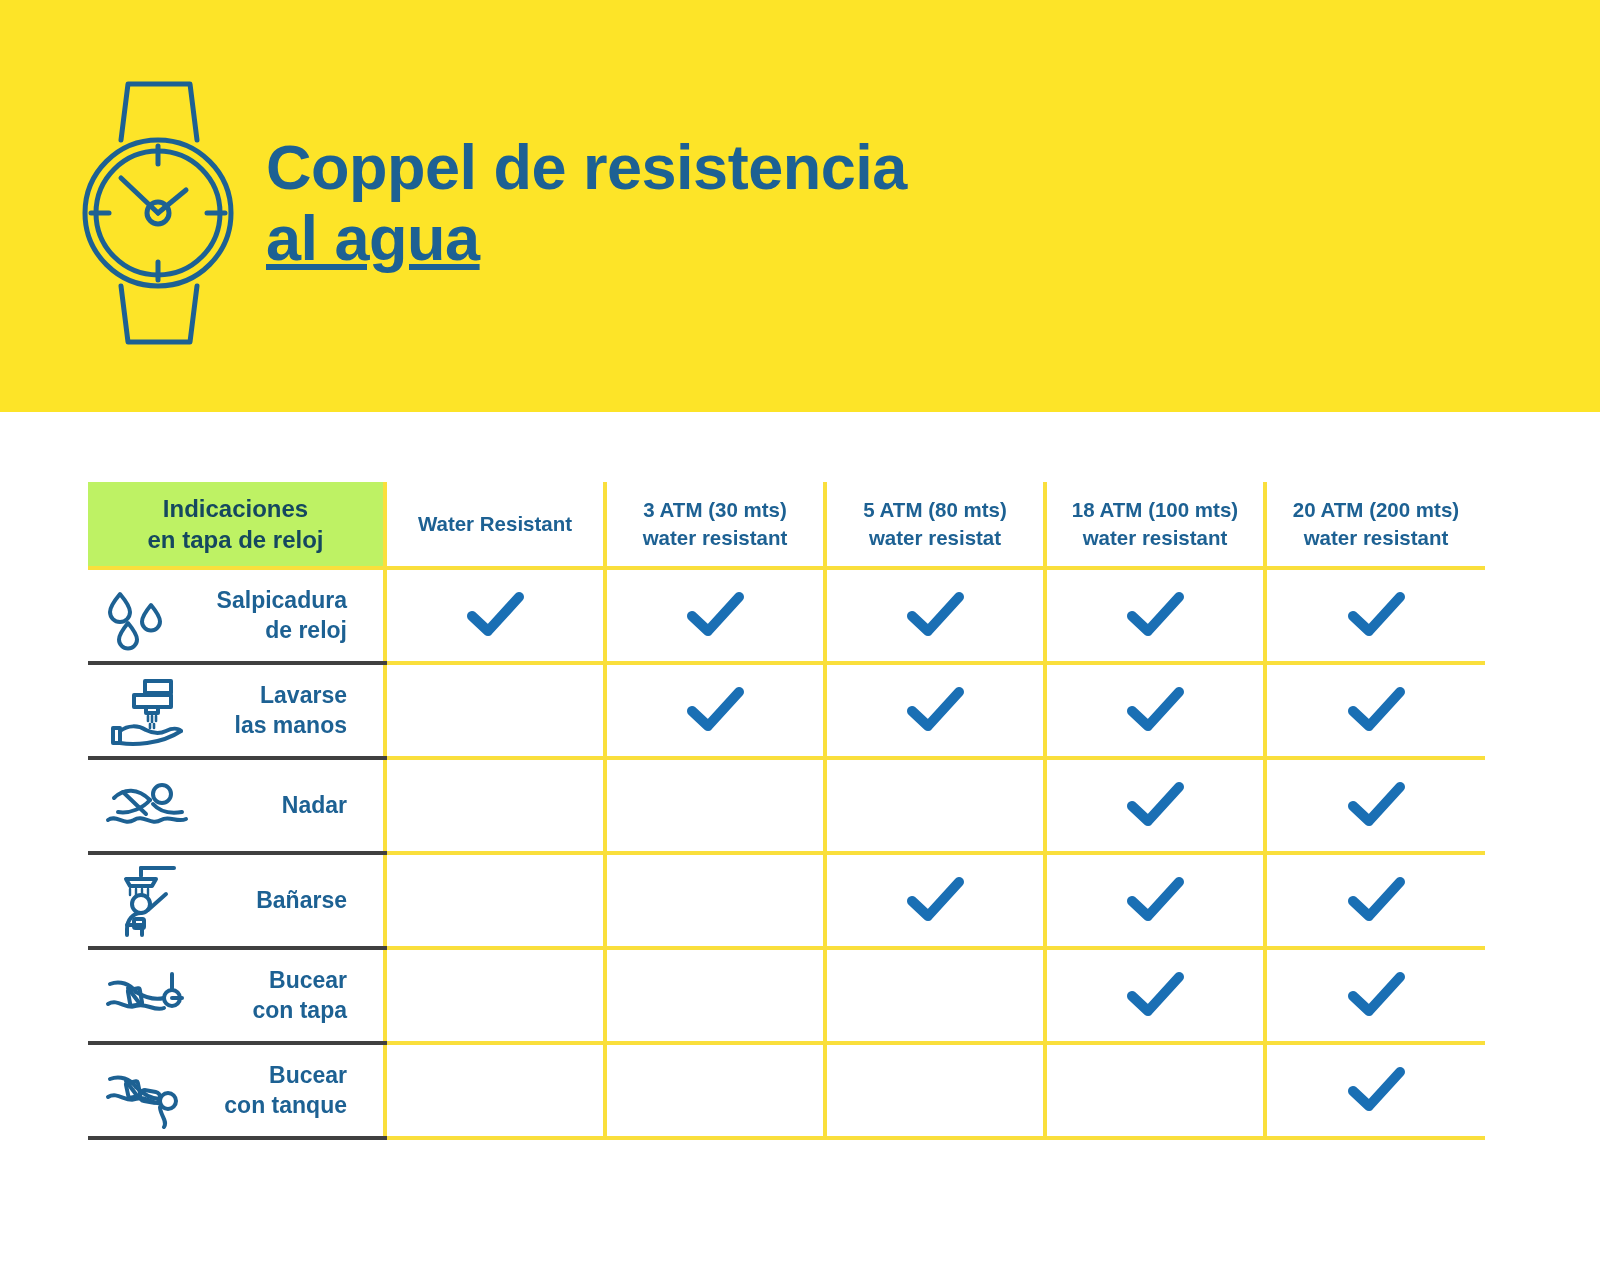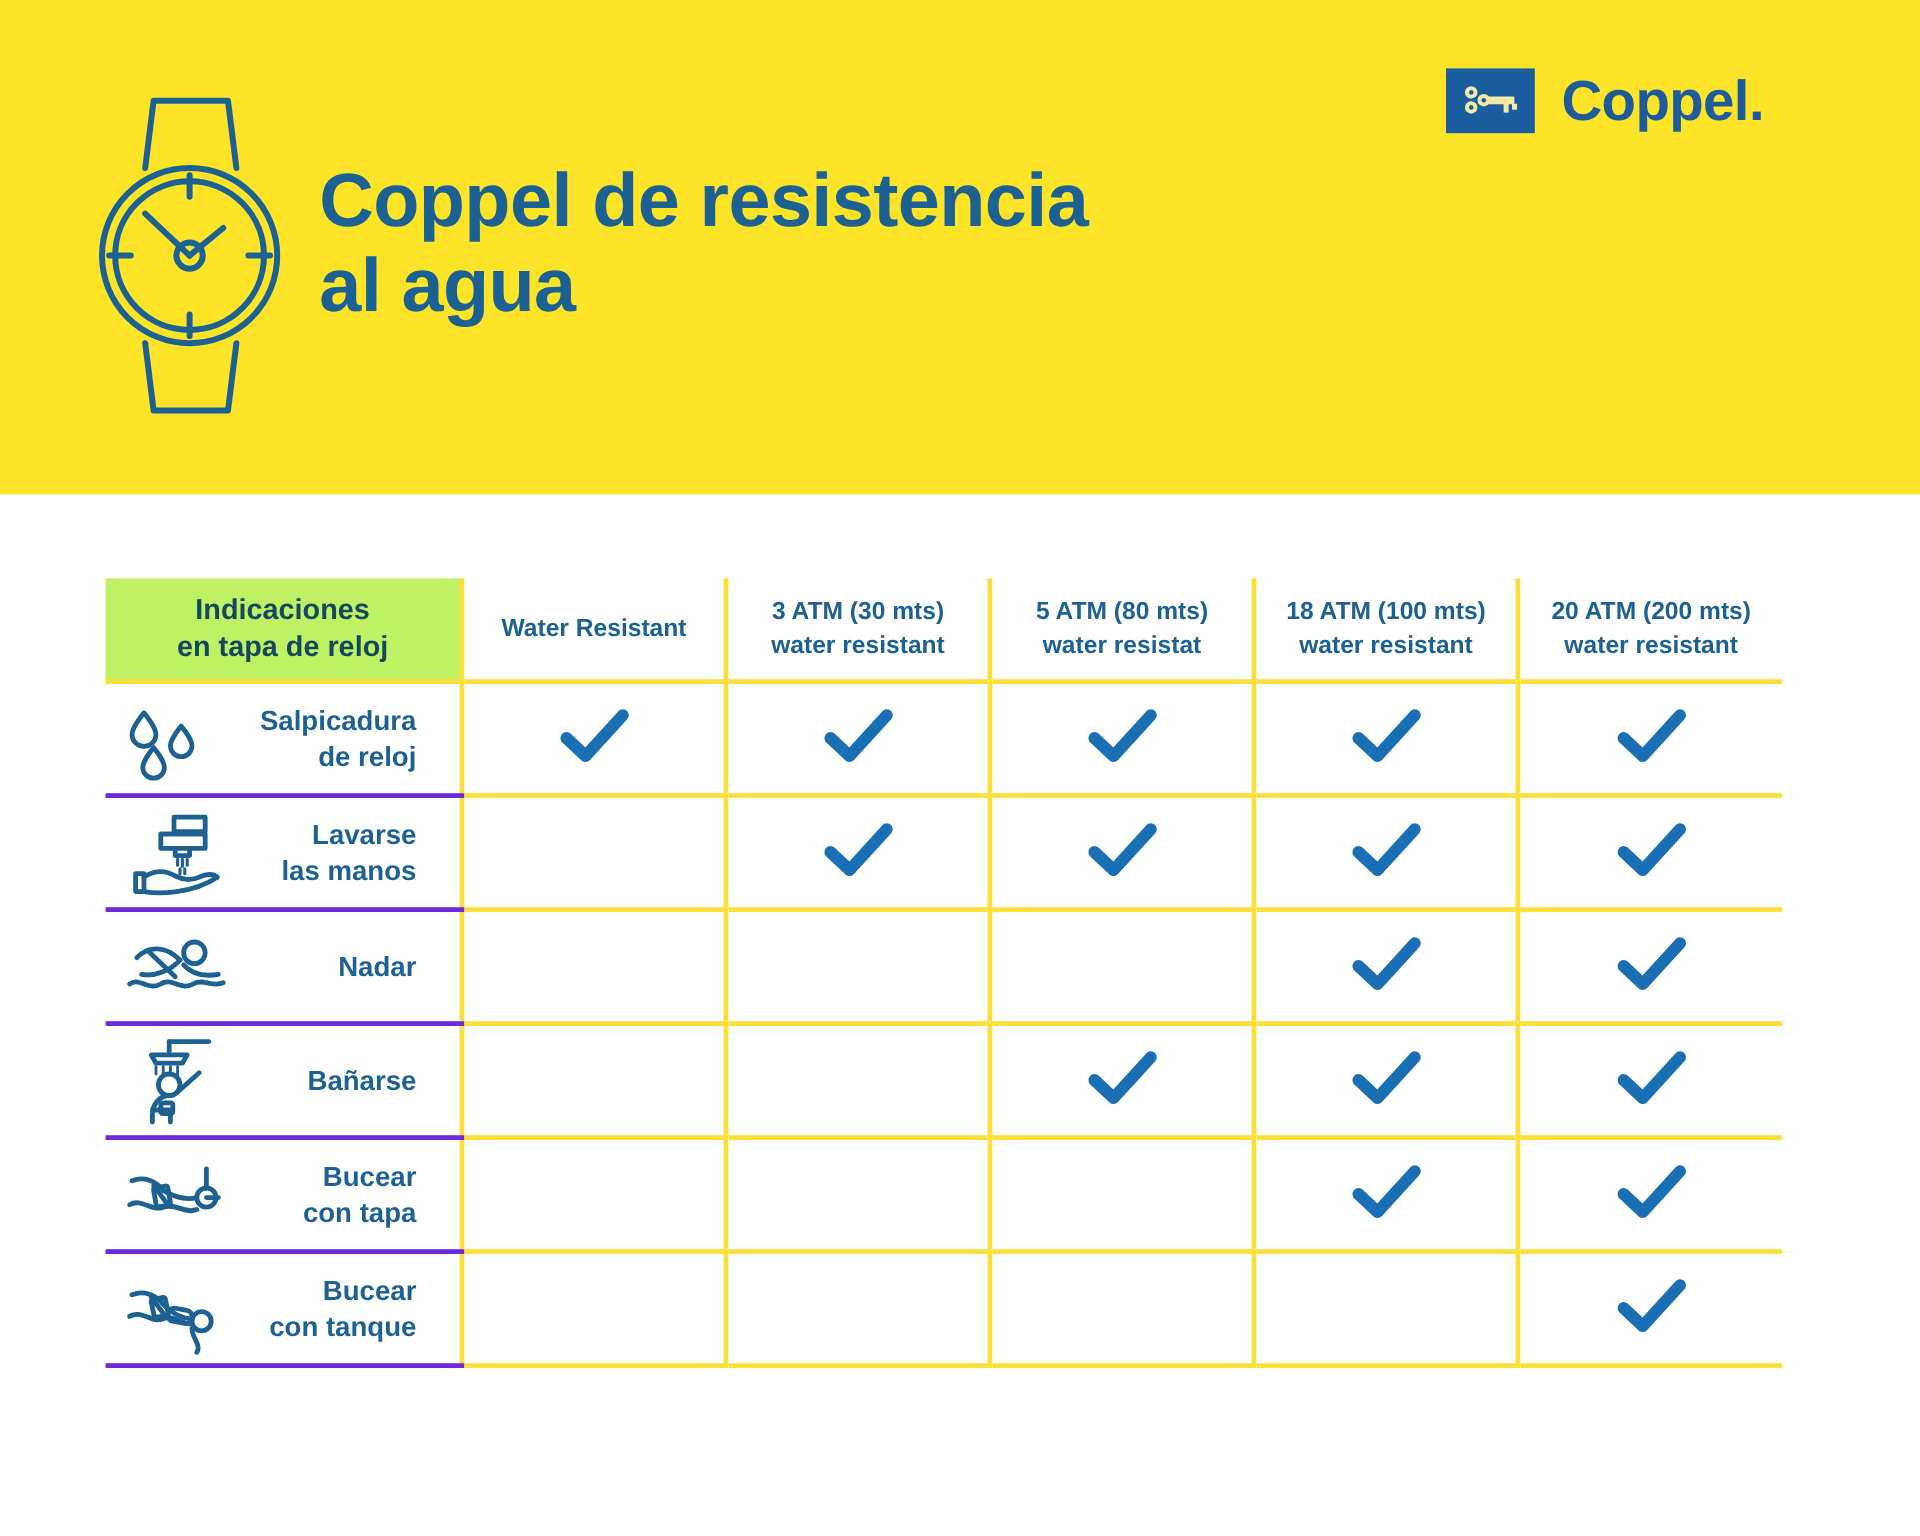--- a/index.html
+++ b/index.html
@@ -32,21 +32,21 @@
   .header-title {
     position: absolute;
     left: 266px; top: 132px;
     width: 900px;
     color: #1d6193;
     font-size: 63px;
     font-weight: bold;
     line-height: 1.13;
     letter-spacing: -0.5px;
   }
-  .header-title .line2 { display: block; }
+  .header-title .line2 { display: block; text-decoration: underline; }
 
   .brand {
     position: absolute;
     right: 130px; top: 56px;
     display: flex;
     align-items: center;
     gap: 22px;
   }
   .brand-mark {
     width: 74px; height: 54px;
@@ -102,21 +102,21 @@
     background: #ffffff;
   }
   th.lvl-head:first-of-type { border-left: none; }
   th.lvl-head .l1 { display: block; }
   th.lvl-head .l2 { display: block; }
 
   
   tbody tr { height: 95px; }
   td.ind-cell {
     border-top: 4px solid #fadf3c;
-    border-bottom: 4px solid #6d28d9;
+    border-bottom: 4px solid #404040;
     padding: 0 14px 0 10px;
     vertical-align: middle;
   }
   tbody tr + tr td.ind-cell { border-top: none; }
   .ind-inner {
     display: flex;
     align-items: center;
     justify-content: flex-start;
     gap: 10px;
     height: 100%;
@@ -177,38 +177,20 @@
           <circle cx="100" cy="145" r="11"></circle>
         </g>
       </svg>
     </div>
 
     <h1 class="header-title">
       <span>Coppel de resistencia</span>
       <span class="line2">al agua</span>
     </h1>
 
-    <div class="brand">
-      <div class="brand-mark">
-        <svg viewBox="0 0 58 40" width="58" height="40" aria-hidden="true">
-          <g fill="#f5e9a8">
-            <circle cx="13" cy="13" r="5.2"></circle>
-            <circle cx="13" cy="25.5" r="5.2"></circle>
-            <circle cx="23.5" cy="19.5" r="5.2"></circle>
-            <rect x="19" y="16.5" width="30" height="6.4" rx="1"></rect>
-            <rect x="40" y="22.4" width="4.2" height="7.4"></rect>
-            <rect x="47" y="22.4" width="4.2" height="5"></rect>
-          </g>
-          <circle cx="13" cy="13" r="1.9" fill="#1b5ea0"></circle>
-          <circle cx="13" cy="25.5" r="1.9" fill="#1b5ea0"></circle>
-          <circle cx="23.5" cy="19.5" r="1.9" fill="#1b5ea0"></circle>
-        </svg>
-      </div>
-      <div class="brand-word">Coppel.</div>
-    </div>
   </div>
 
   <div class="table-wrap">
     <table class="grid">
       <colgroup>
         <col class="c-ind">
           <col class="c-lvl">
           <col class="c-lvl">
         <col class="c-lvl">
           <col class="c-lvl">

